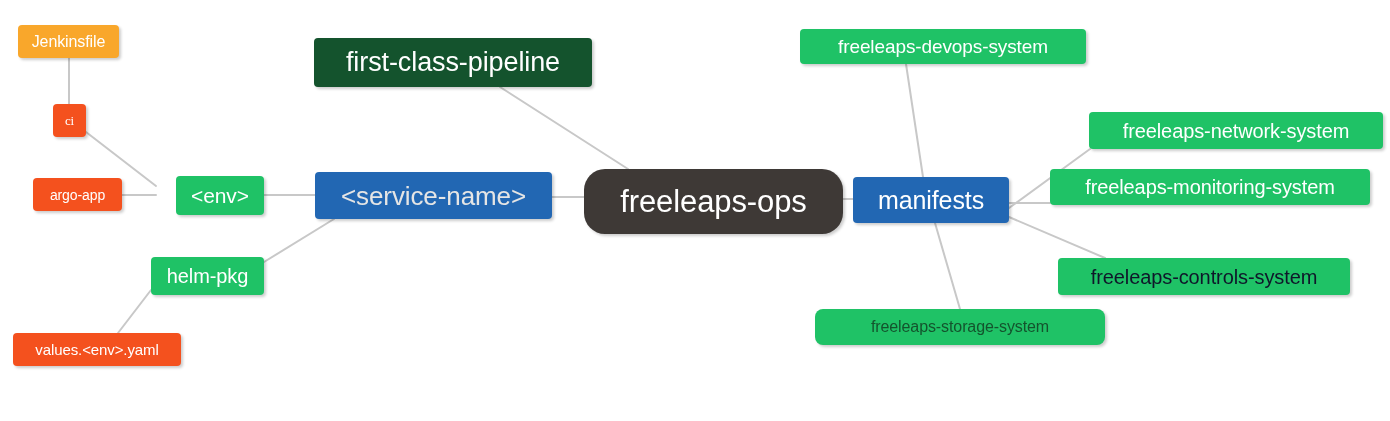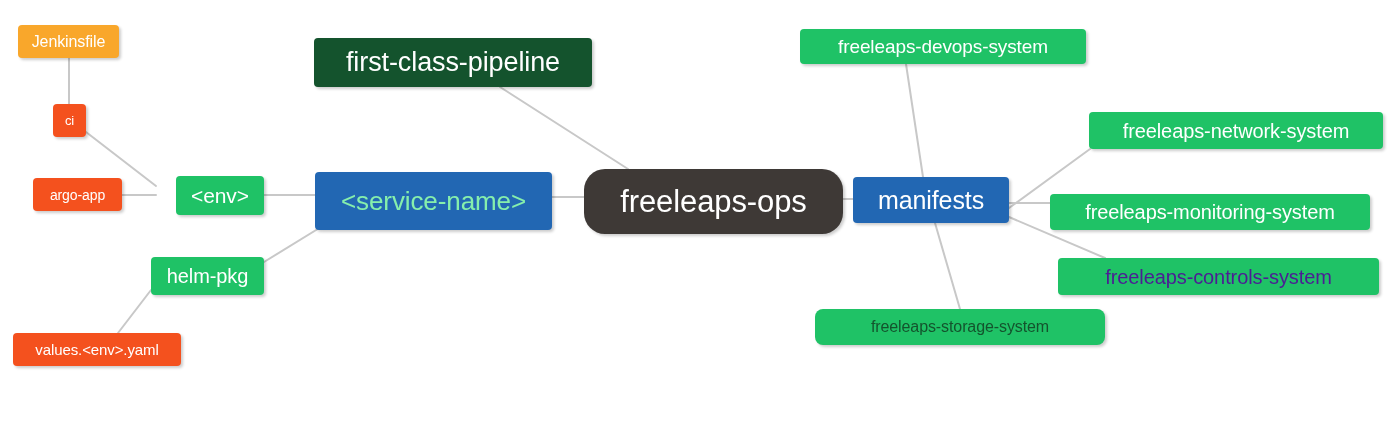--- a/index.html
+++ b/index.html
@@ -56,28 +56,28 @@
       <line x1="552" y1="197" x2="584" y2="197" stroke="#c8c8c8" stroke-width="2" stroke-linecap="round"></line>
       <line x1="843" y1="199" x2="853" y2="199" stroke="#c8c8c8" stroke-width="2" stroke-linecap="round"></line>
       <line x1="923" y1="177" x2="906" y2="64" stroke="#c8c8c8" stroke-width="2" stroke-linecap="round"></line>
       <line x1="1009" y1="208" x2="1090" y2="149" stroke="#c8c8c8" stroke-width="2" stroke-linecap="round"></line>
       <line x1="1009" y1="203" x2="1050" y2="203" stroke="#c8c8c8" stroke-width="2" stroke-linecap="round"></line>
       <line x1="1009" y1="217" x2="1105" y2="258" stroke="#c8c8c8" stroke-width="2" stroke-linecap="round"></line>
       <line x1="935" y1="223" x2="960" y2="309" stroke="#c8c8c8" stroke-width="2" stroke-linecap="round"></line>
     </svg>
   <div id="node-layer">
       <div class="node" style="left: 18px; top: 25px; width: 101px; height: 33px; background: rgb(249, 167, 43); font-size: 16px; color: rgb(255, 255, 255);">Jenkinsfile</div>
-      <div class="node" style="left: 53px; top: 104px; width: 33px; height: 33px; background: rgb(244, 81, 30); font-size: 13px; color: rgb(255, 255, 255);">ci</div>
+      <div class="node" style="left: 53px; top: 104px; width: 33px; height: 33px; background: rgb(244, 81, 30); font-size: 13px; color: rgb(255, 255, 255); font-family: Liberation Serif, serif;">ci</div>
       <div class="node" style="left: 33px; top: 178px; width: 89px; height: 33px; background: rgb(244, 81, 30); font-size: 14px; color: rgb(255, 255, 255);">argo-app</div>
       <div class="node" style="left: 156px; top: 176px; width: 88px; height: 39px; background: rgb(31, 194, 102); font-size: 21px; color: rgb(255, 255, 255); margin-left: 20px;">&lt;env&gt;</div>
       <div class="node" style="left: 151px; top: 257px; width: 113px; height: 38px; background: rgb(31, 194, 102); font-size: 20px; color: rgb(255, 255, 255);">helm-pkg</div>
       <div class="node" style="left: 13px; top: 333px; width: 168px; height: 33px; background: rgb(244, 81, 30); font-size: 15px; color: rgb(255, 255, 255);">values.&lt;env&gt;.yaml</div>
       <div class="node" style="left: 314px; top: 38px; width: 278px; height: 49px; background: #14532d; font-size: 27px; color: rgb(255, 255, 255);">first-class-pipeline</div>
-      <div class="node" style="left: 315px; top: 172px; width: 237px; height: 58px; background: rgb(34, 103, 179); font-size: 26px; color: #86efac;">&lt;service-name&gt;</div>
+      <div class="node" style="left: 315px; top: 172px; width: 237px; height: 47px; background: rgb(34, 103, 179); font-size: 26px; color: #e5e5e5;">&lt;service-name&gt;</div>
       <div class="node" style="left: 584px; top: 169px; width: 259px; height: 65px; background: rgb(62, 57, 54); font-size: 31px; color: rgb(255, 255, 255); border-radius: 21px;">freeleaps-ops</div>
       <div class="node" style="left: 853px; top: 177px; width: 156px; height: 46px; background: rgb(34, 103, 179); font-size: 25px; color: rgb(255, 255, 255);">manifests</div>
       <div class="node" style="left: 800px; top: 29px; width: 286px; height: 35px; background: rgb(31, 194, 102); font-size: 19px; color: rgb(255, 255, 255);">freeleaps-devops-system</div>
       <div class="node" style="left: 1089px; top: 112px; width: 294px; height: 37px; background: rgb(31, 194, 102); font-size: 20px; color: rgb(255, 255, 255);">freeleaps-network-system</div>
-      <div class="node" style="left: 1050px; top: 194px; width: 320px; height: 36px; background: rgb(31, 194, 102); font-size: 20px; color: rgb(255, 255, 255);">freeleaps-monitoring-system</div>
-      <div class="node" style="left: 1058px; top: 258px; width: 321px; height: 37px; background: rgb(31, 194, 102); font-size: 20px; color: #4c1d95;">freeleaps-controls-system</div>
+      <div class="node" style="left: 1050px; top: 169px; width: 320px; height: 36px; background: rgb(31, 194, 102); font-size: 20px; color: rgb(255, 255, 255);">freeleaps-monitoring-system</div>
+      <div class="node" style="left: 1058px; top: 258px; width: 292px; height: 37px; background: rgb(31, 194, 102); font-size: 20px; color: #0f172a;">freeleaps-controls-system</div>
       <div class="node" style="left: 815px; top: 309px; width: 290px; height: 36px; background: rgb(31, 194, 102); font-size: 16px; color: #14532d; border-radius: 8px;">freeleaps-storage-system</div>
     </div>
 </div>
 
 </body></html>

